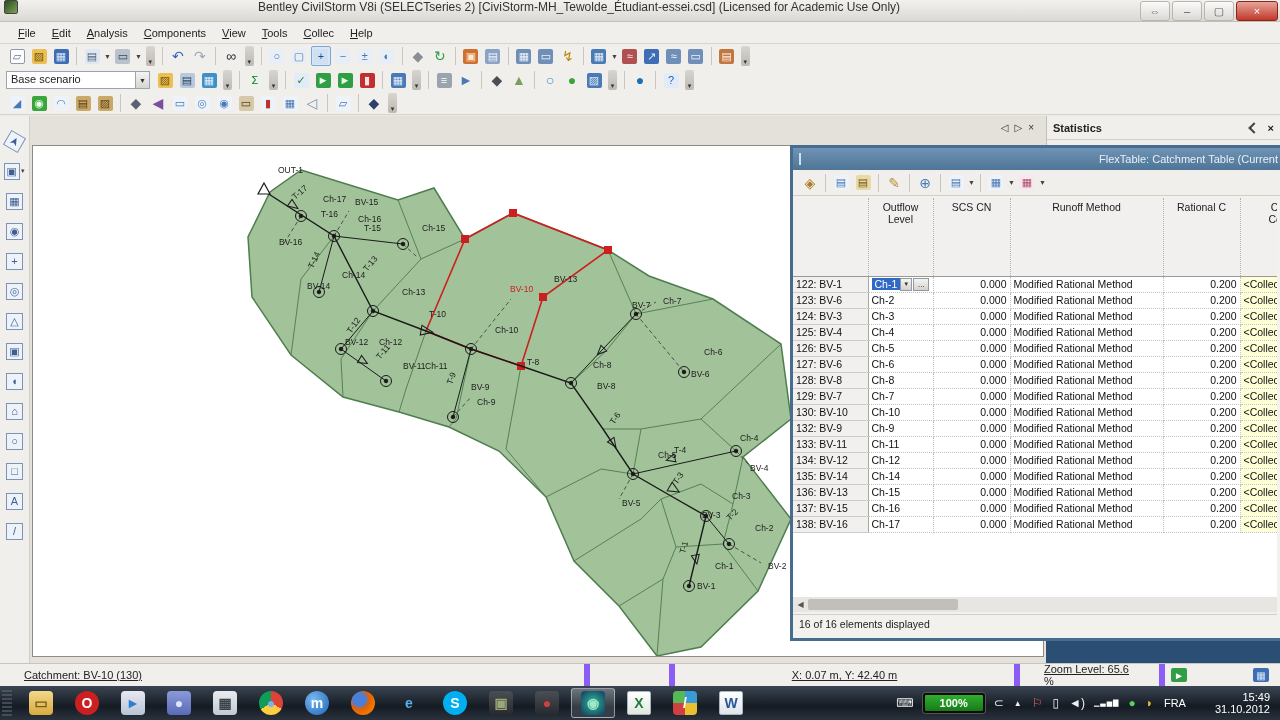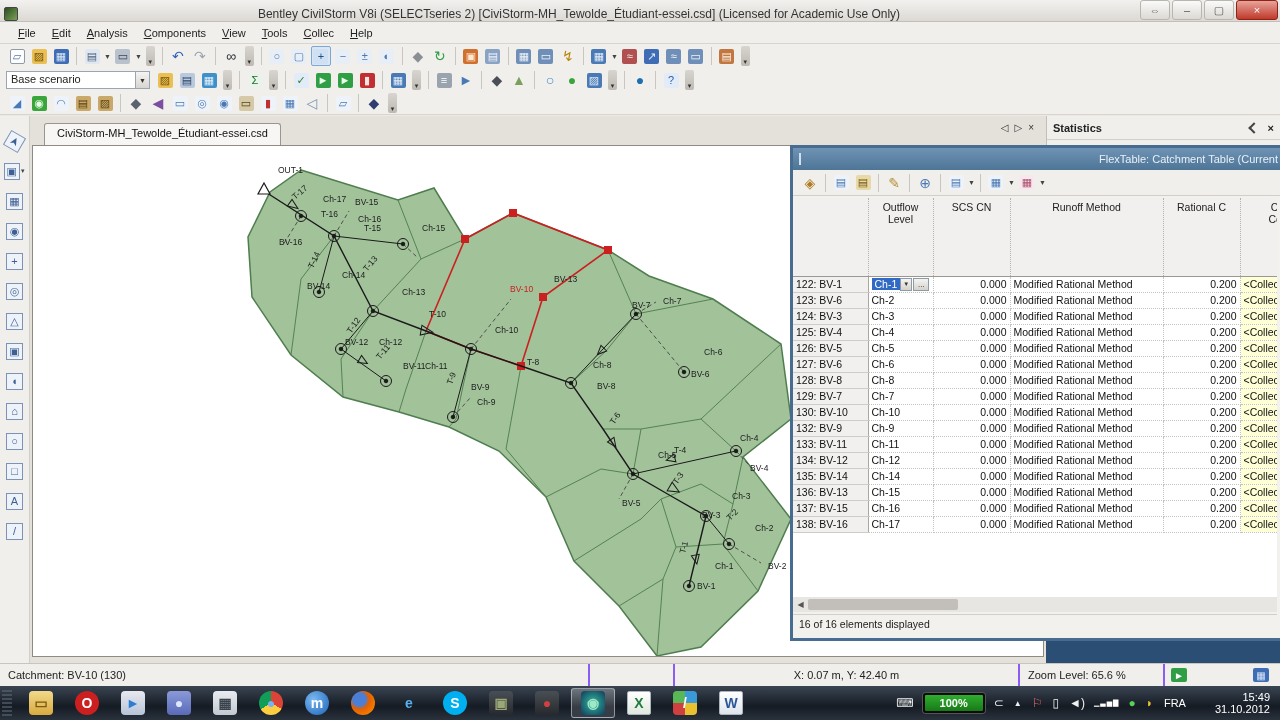--- a/index.html
+++ b/index.html
@@ -1,21 +1,21 @@
 <!DOCTYPE html>
 <html><head>
 <meta charset="utf-8">
 <style>
   * { margin:0; padding:0; box-sizing:border-box; }
   html,body { width:1280px; height:720px; overflow:hidden; font-family:"Liberation Sans",sans-serif; background:#ece9e4; }
   #stage { position:relative; width:1280px; height:720px; background:#ece9e4; }
 
   
   #titlebar { position:absolute; left:0; top:0; width:1280px; height:22px;
-    background:linear-gradient(#f2f1ef,#dcd9d4); border-bottom:1px solid #c2beb8; display:flex; align-items:flex-end; }
+    background:linear-gradient(#f2f1ef,#dcd9d4); border-bottom:1px solid #c2beb8; display:flex; align-items:flex-start; }
   #app-icon { width:14px; height:14px; margin-left:4px; background:linear-gradient(135deg,#2a4d1e,#7da15a); border:1px solid #444; border-radius:2px; }
   #title-text { flex:1; text-align:center; font-size:12px; color:#333; white-space:nowrap; overflow:hidden; }
   #win-controls { display:flex; height:22px; }
   .wbtn { width:30px; height:20px; margin-top:1px; display:flex; align-items:center; justify-content:center;
     font-size:11px; color:#555; border:1px solid #b9b5af; background:linear-gradient(#fafafa,#dcd9d4); border-radius:3px; margin-right:2px; }
   .wbtn.red { background:linear-gradient(#e8a49a,#c0392b); color:#fff; width:42px; border-color:#8e2418; }
 
   
   #menubar { position:absolute; left:0; top:22px; width:1280px; height:22px; background:#f0efec; border-bottom:1px solid #d8d5cf; display:flex; align-items:center; padding-left:10px; }
   .menu-item { font-size:11px; color:#222; padding:2px 8px; }
@@ -75,21 +75,21 @@
   #editval { background:#316ac5; color:#fff; padding:0 3px; font-size:10.5px; }
   #editdd { width:12px; height:13px; background:linear-gradient(#f5f4f2,#d5d2cc); border:1px solid #8f9aa8; font-size:6px; display:flex; align-items:center; justify-content:center; color:#333; }
   #editmore { width:16px; height:13px; background:linear-gradient(#f5f4f2,#d5d2cc); border:1px solid #8f9aa8; font-size:8px; display:flex; align-items:center; justify-content:center; color:#222; margin-left:1px; }
   #flex-hscroll { position:absolute; left:0; bottom:26px; width:484px; height:15px; background:#e8e6e2; display:flex; align-items:center; }
   #hs-left { width:15px; height:15px; font-size:8px; color:#555; display:flex; align-items:center; justify-content:center; }
   #hs-thumb { width:150px; height:11px; background:#c2bfba; border-radius:2px; }
   #flex-footer { position:absolute; left:0; bottom:4px; width:484px; height:20px; background:#f2f1ee; border-top:1px solid #d2cec8; font-size:10.5px; color:#222; padding:3px 6px; }
 
   
   #statusbar { position:absolute; left:0; top:663px; width:1280px; height:23px; background:#f0efec; border-top:1px solid #c8c5bf; display:flex; align-items:center; font-size:11px; color:#222; }
-  .st-seg { height:100%; display:flex; align-items:center; padding:0 8px; border-right:2px solid #8b5cf6; }
+  .st-seg { height:100%; display:flex; align-items:center; padding:0 24px; border-right:6px solid #8b5cf6;text-decoration:underline; }
   #st-left { width:590px; }
   #st-mid { width:85px; }
   #st-xy { width:345px; justify-content:center; }
   #st-zoom { width:145px; }
   .st-ico { width:16px; height:14px; display:flex; align-items:center; justify-content:center; font-size:10px; margin:0 6px; }
 
   
   #taskbar { position:absolute; left:0; top:686px; width:1280px; height:34px; background:linear-gradient(#3a4552,#151b23 60%,#2a323d); display:flex; align-items:center; }
   #tb-grip { width:10px; height:26px; margin:0 6px 0 2px; background:repeating-linear-gradient(0deg,#5a6673 0 2px,transparent 2px 4px); opacity:.6; }
   .task { width:44px; height:30px; display:flex; align-items:center; justify-content:center; border-radius:3px; margin:0 1px; }
@@ -397,23 +397,20 @@
       </div>
       <div class="pbtn">
         <div class="pico">A</div>
       </div>
       <div class="pbtn">
         <div class="pico">/</div>
       </div>
     </div>
 
   <div id="docarea">
-    <div id="tabstrip">
-      <div id="doc-tab">CiviStorm-MH_Tewolde_Étudiant-essei.csd</div>
-    </div>
     <div id="tab-nav">
         <span>◁</span>
         <span>▷</span>
         <span>×</span>
       </div>
     <div id="canvas">
       <svg id="mapsvg" width="1012" height="512" viewBox="32 147 1012 512">
 
         <path d="M300,171 L397,201 L433,189 L464,240 L512,214 L607,251 L648,277 L712,300 L780,345 L790,420 L742,458 L790,520 L757,592 L700,648 L656,657 L618,607 L573,562 L545,498 L498,452 L448,428 L398,413 L342,398 L290,356 L251,298 L247,238 L269,193 Z" fill="#a2c29a" stroke="#4e7d4e" stroke-width="1.5"></path>
 

